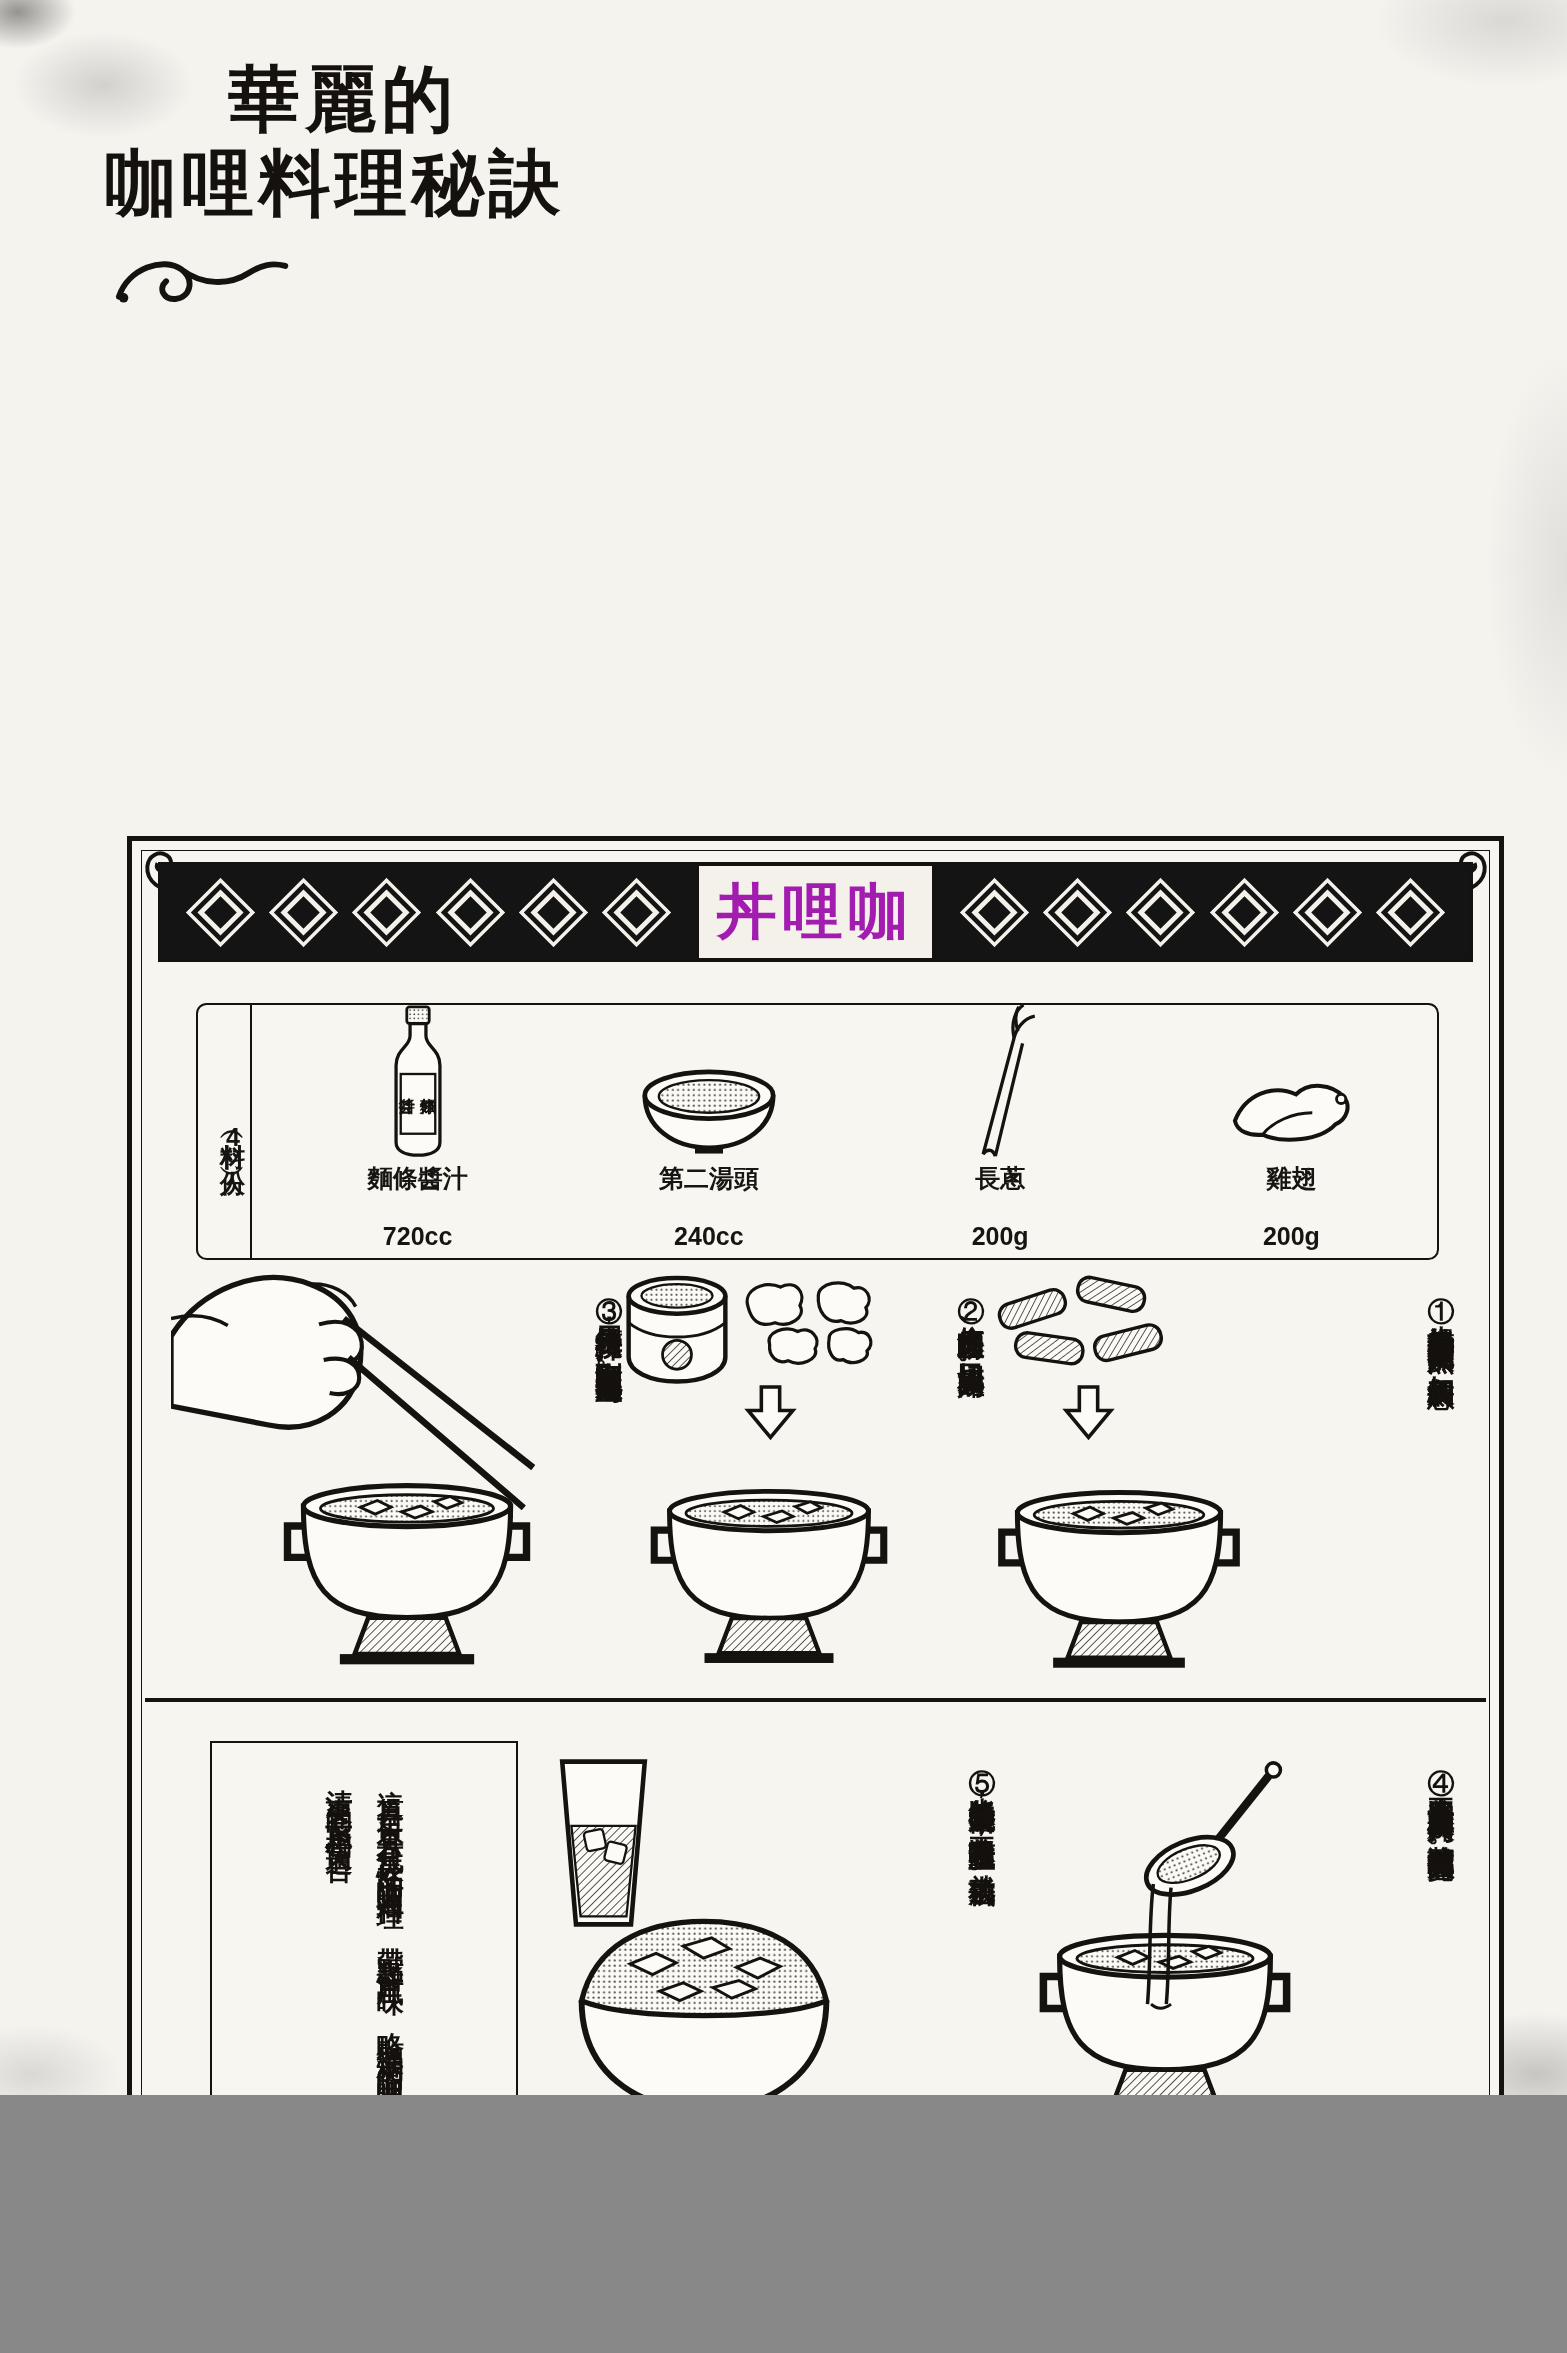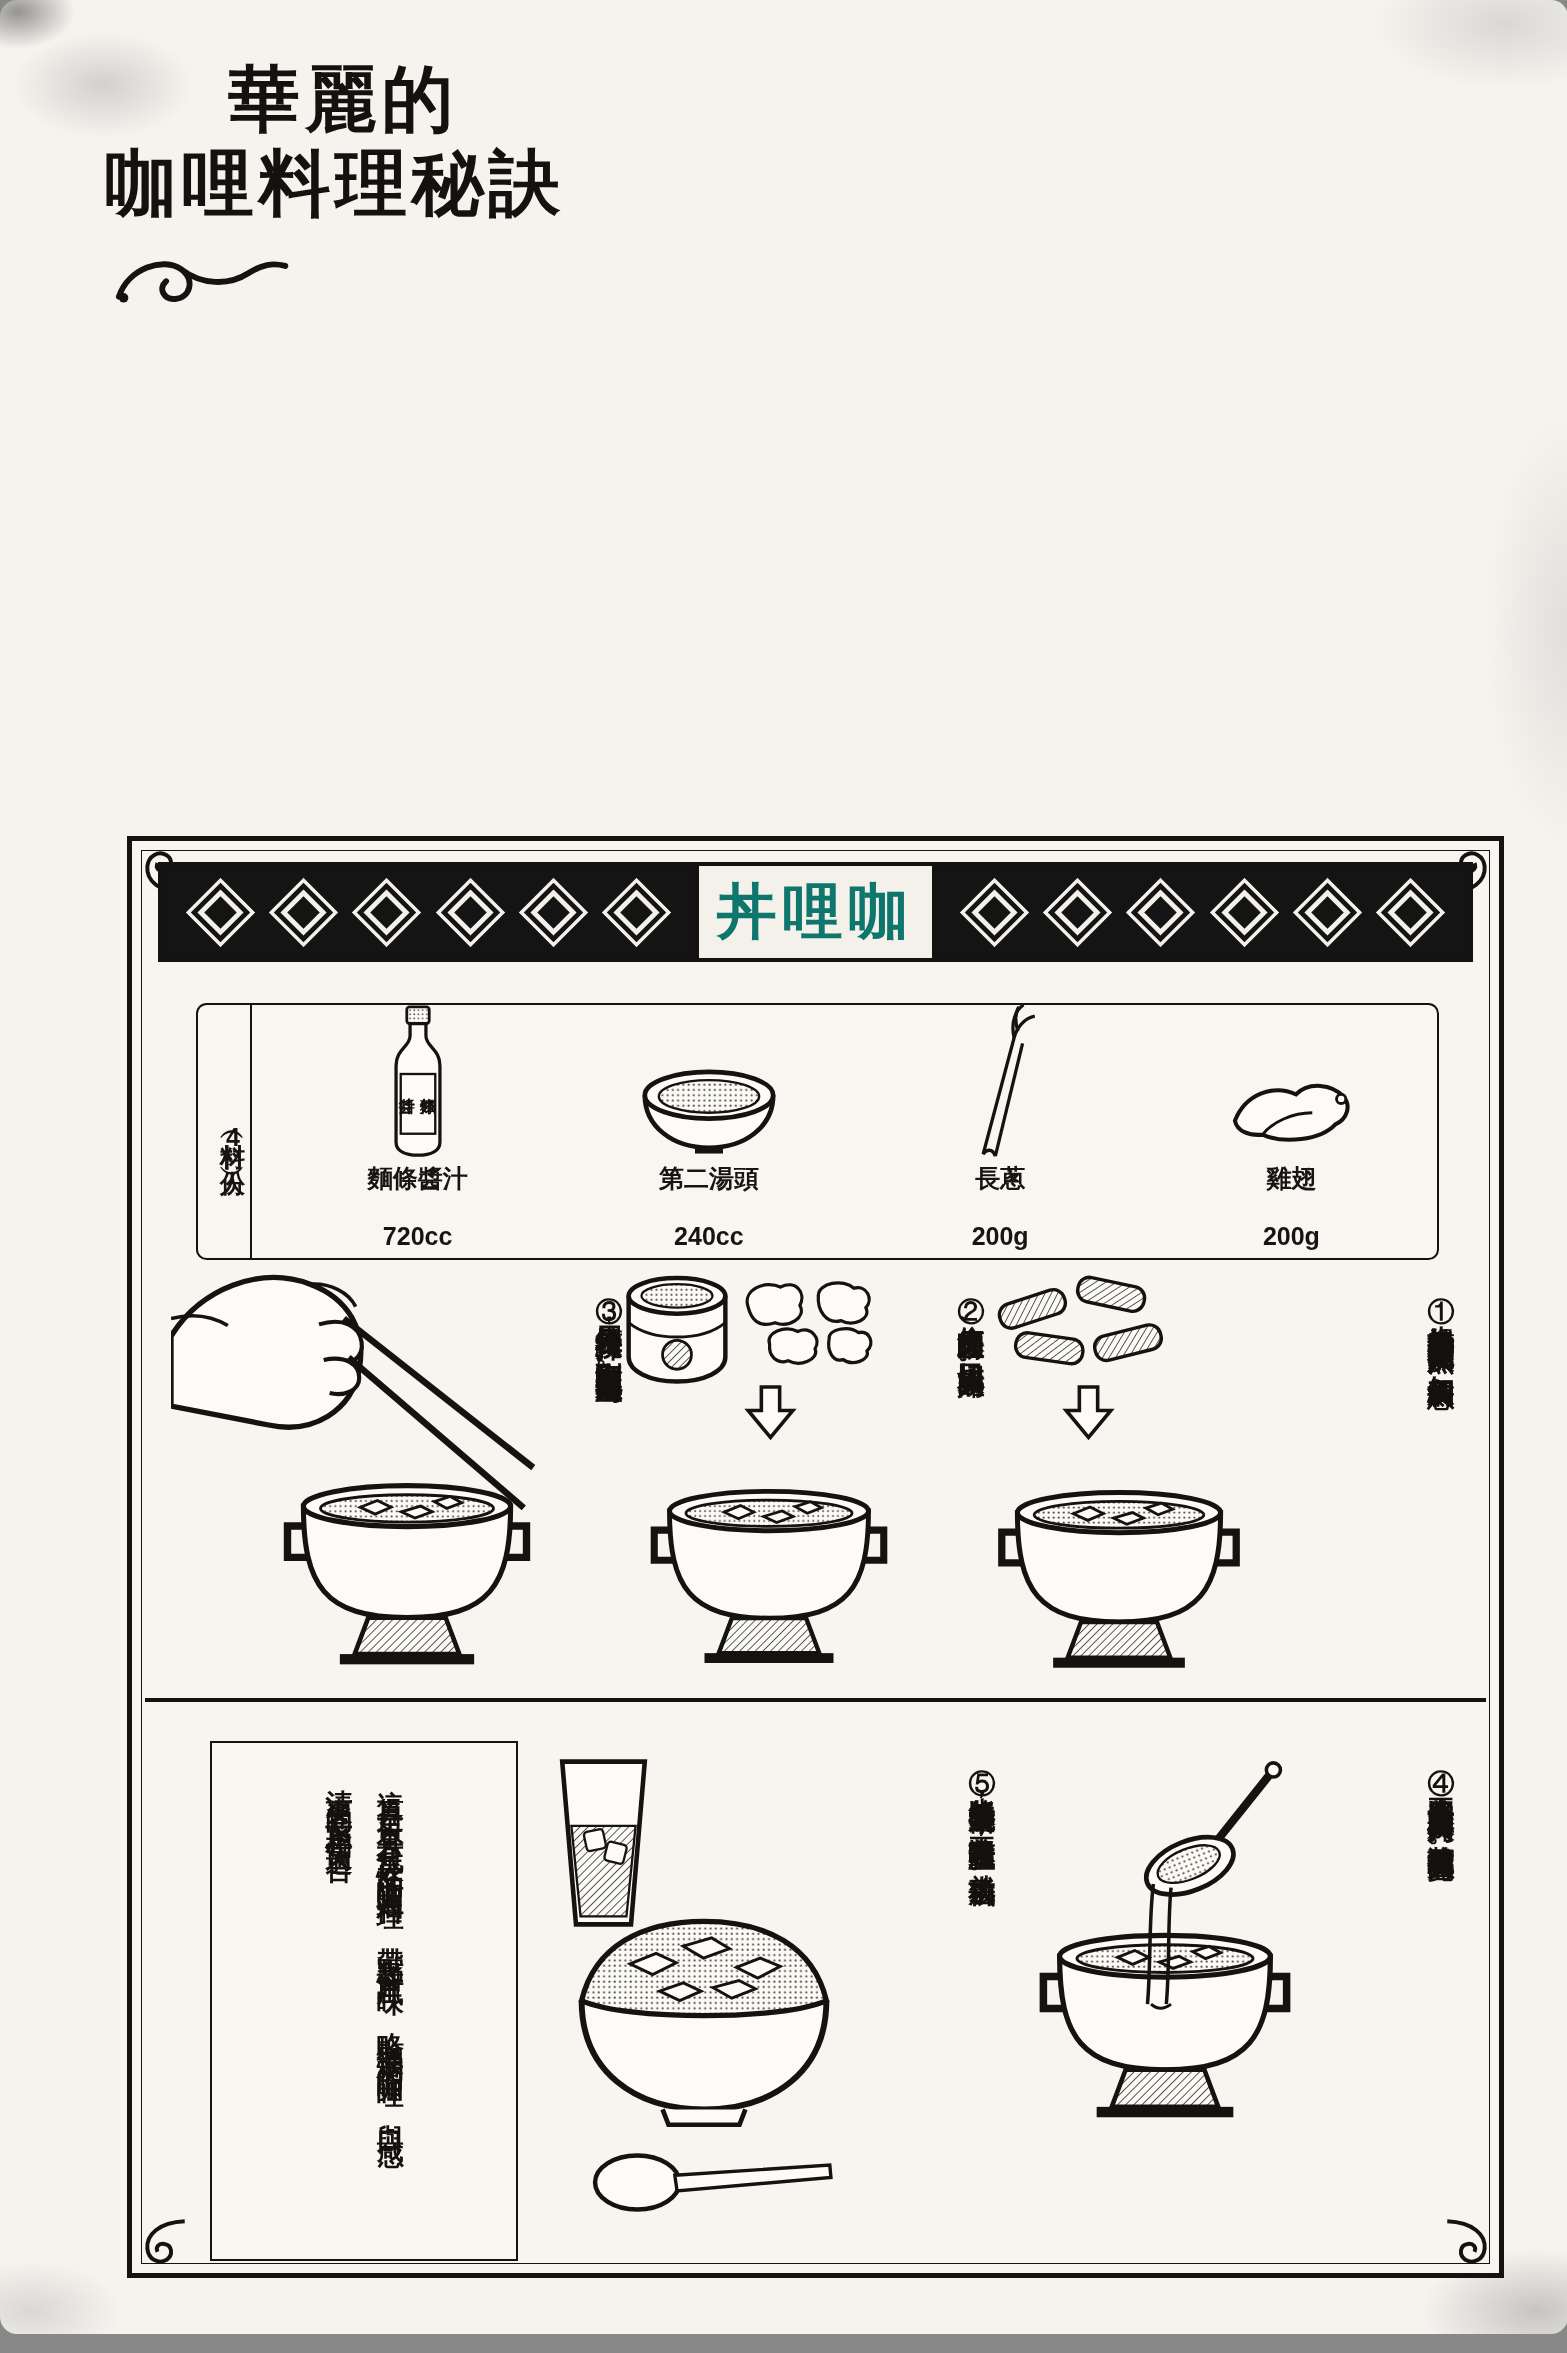--- a/index.html
+++ b/index.html
@@ -1,31 +1,30 @@
 <!DOCTYPE html>
 <html style="font-size:9.4px"><head>
 <meta charset="utf-8">
 <style>
   html,body{margin:0;padding:0;background:#888;}
   .page{
     position:relative;
-    width:1568px;height:2334px;
+    width:1568px;height:2095px;
     margin:0 auto;
     overflow:hidden;
     font-family:"Liberation Sans", sans-serif;
     color:#171513;
     background:
       radial-gradient(82px 53px at 17.7px 11.8px, rgba(70,70,70,.55), transparent 70%),
       radial-gradient(129px 76px at 103px 85px, rgba(120,120,120,.28), transparent 70%),
       radial-gradient(188px 94px at 96% 1%, rgba(120,120,120,.22), transparent 70%),
       radial-gradient(118px 306px at 100% 27%, rgba(130,130,130,.18), transparent 70%),
       radial-gradient(165px 88px at 98% 99%, rgba(100,100,100,.32), transparent 70%),
       radial-gradient(129px 71px at 2% 99%, rgba(120,120,120,.22), transparent 70%),
       #f5f3ee;
-    border-radius: 17px;
   }
   .svgdefs{position:absolute;width:0;height:0;overflow:hidden;}
 
   
   .title{
     position:absolute;margin:0;
     font-family:"Liberation Serif", serif;
     font-weight:700;color:#14110e;
     letter-spacing:4.7px;line-height:1;
   }
@@ -55,21 +54,21 @@
   .dmd{
     width:49px;height:49px;flex:none;transform:rotate(45deg);
     background:#f4f1ea;
     box-shadow:inset 0 0 0 3.5px #f4f1ea, inset 0 0 0 8.2px #141414,
                inset 0 0 0 13px #f4f1ea, inset 0 0 0 26px #141414;
   }
   .banner-label{
     background:#f4f1ea;display:flex;align-items:center;justify-content:center;
     padding:0 17.7px;border-left:4.1px solid #15130f;border-right:4.1px solid #15130f;
     font-family:Liberation Serif, serif;font-weight:700;font-size:60px;
-    letter-spacing:5.9px;color:#0f766e;white-space:nowrap;
+    letter-spacing:5.9px;color:#a21caf;white-space:nowrap;
   }
 
   
   .ingredients{
     position:absolute;left:64px;top:162px;width:1243px;height:257px;
     box-sizing:border-box;border:2.9px solid #15130f;border-radius:10.6px;
     display:flex;background:#f8f6f0;
   }
   .ing-header{
     width:54px;border-right:2.4px solid #15130f;

